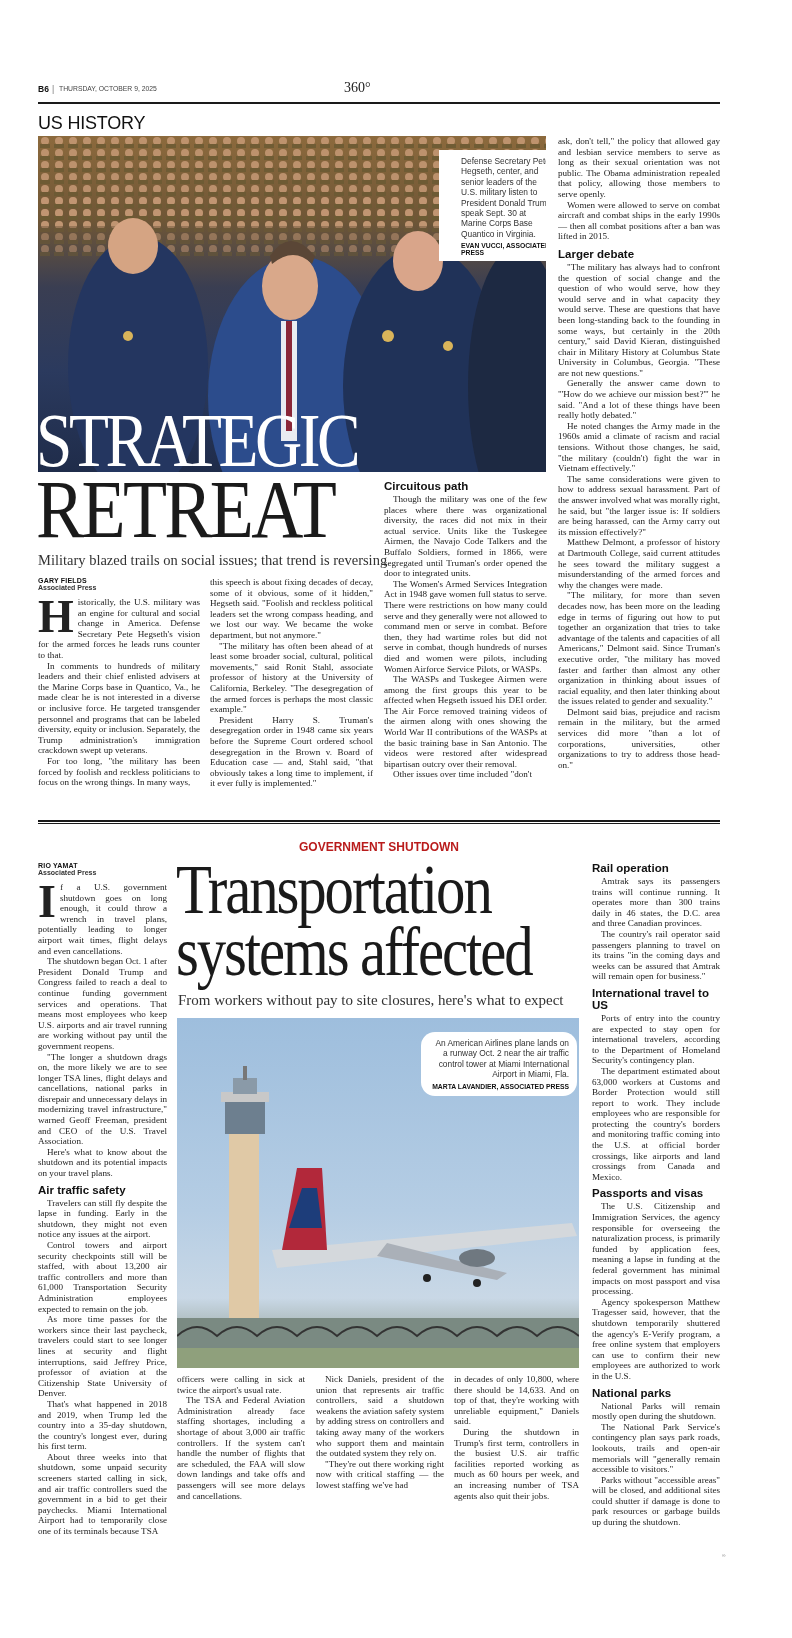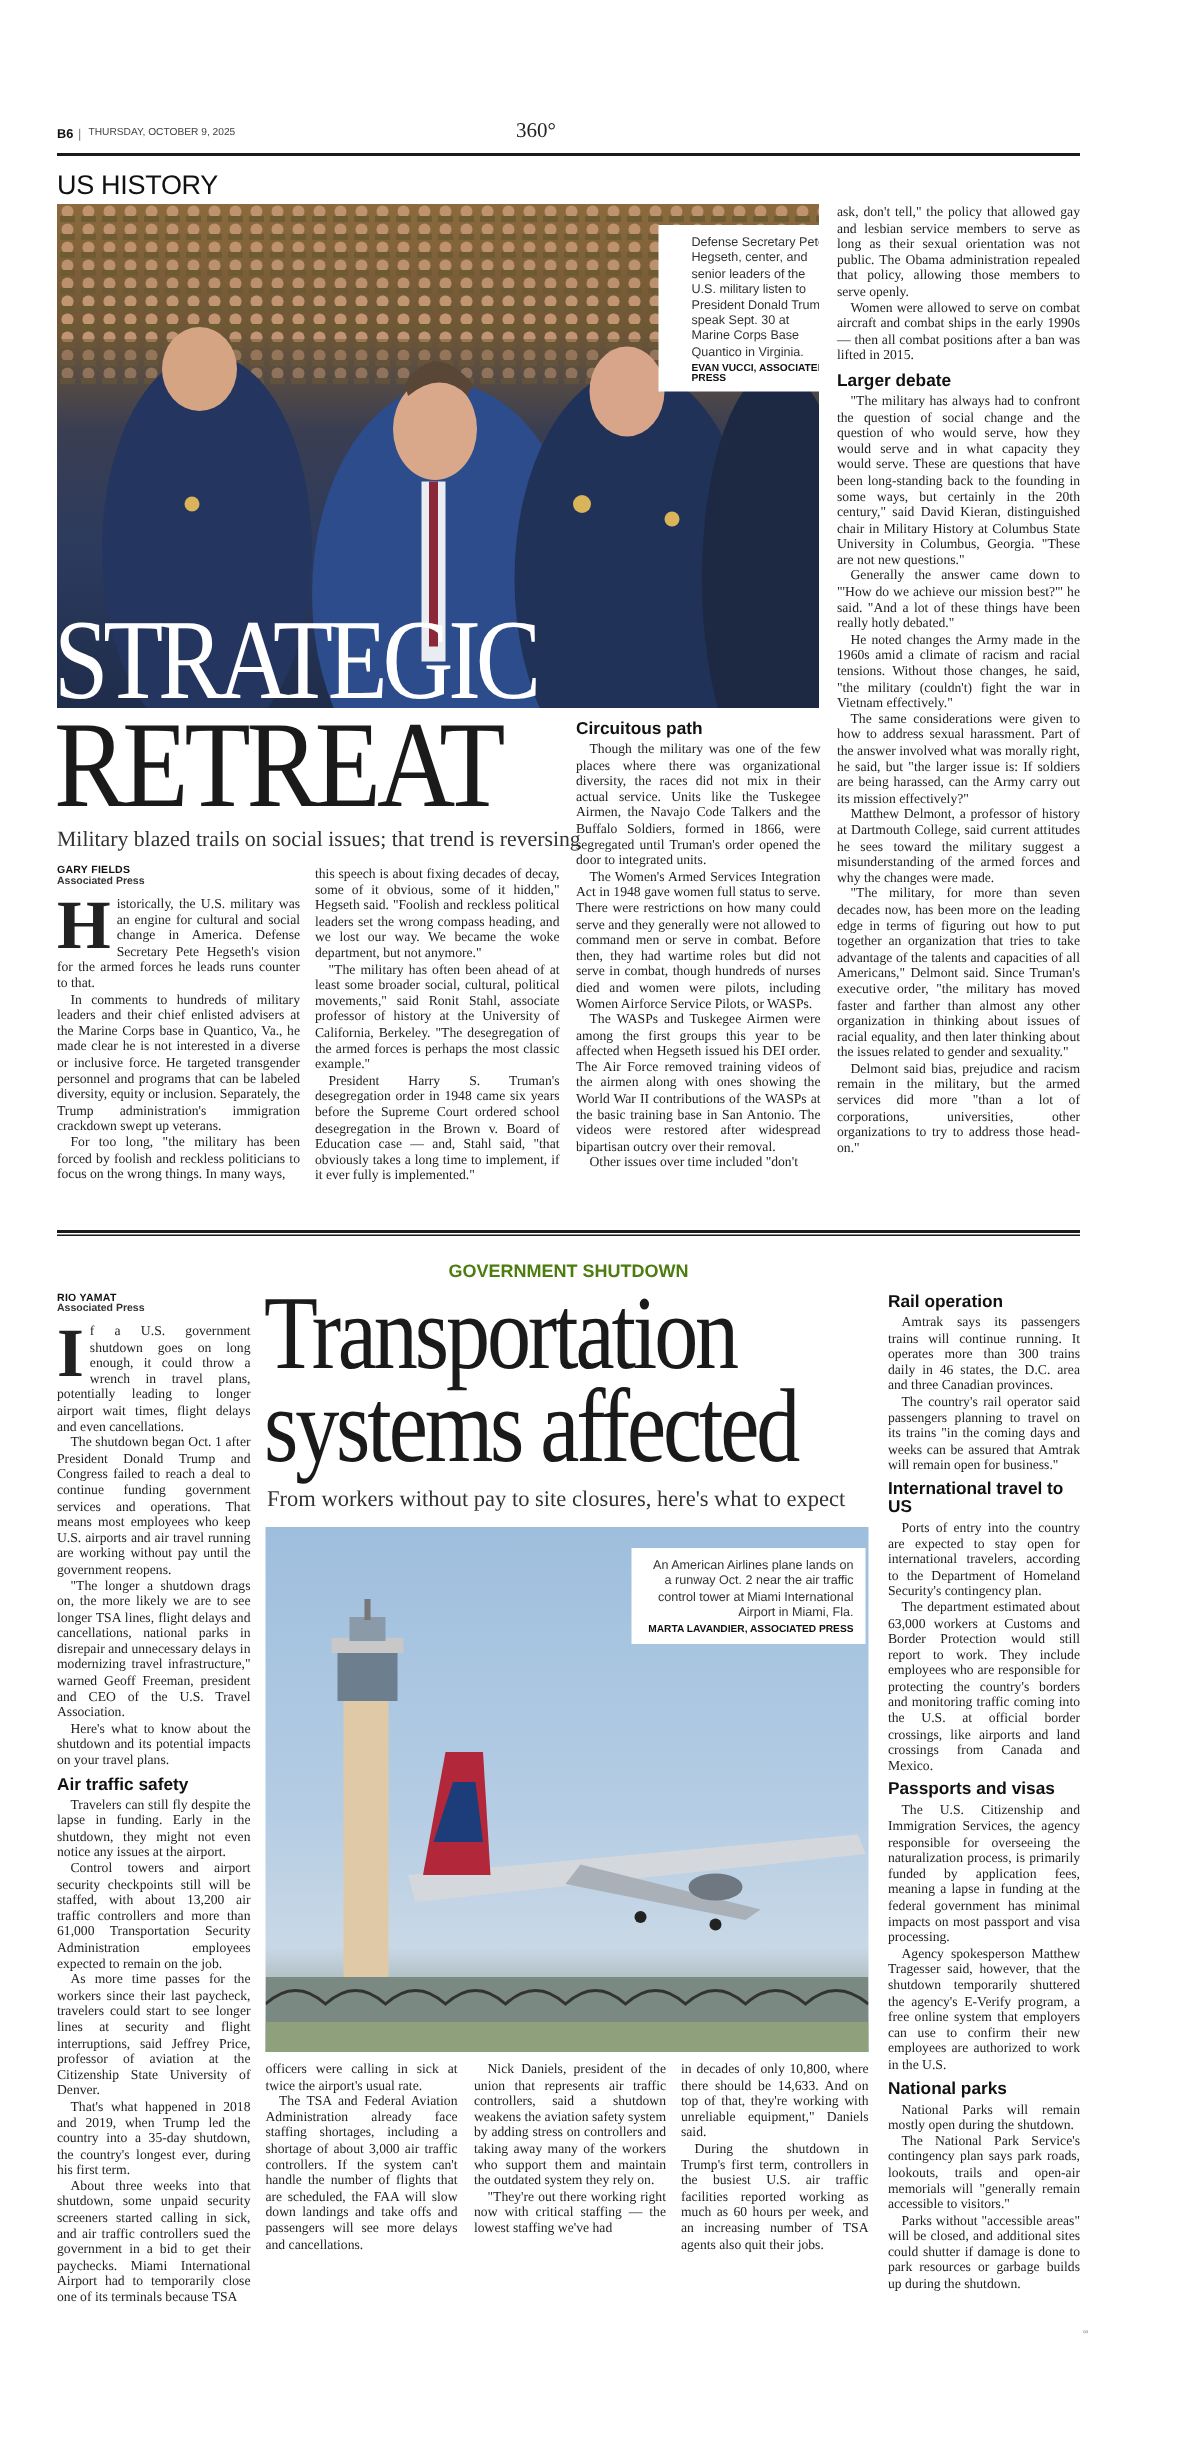--- a/index.html
+++ b/index.html
@@ -100,21 +100,21 @@
       <p>He noted changes the Army made in the 1960s amid a climate of racism and racial tensions. Without those changes, he said, "the military (couldn't) fight the war in Vietnam effectively."</p>
       <p>The same considerations were given to how to address sexual harassment. Part of the answer involved what was morally right, he said, but "the larger issue is: If soldiers are being harassed, can the Army carry out its mission effectively?"</p>
       <p>Matthew Delmont, a professor of history at Dartmouth College, said current attitudes he sees toward the military suggest a misunderstanding of the armed forces and why the changes were made.</p>
       <p>"The military, for more than seven decades now, has been more on the leading edge in terms of figuring out how to put together an organization that tries to take advantage of the talents and capacities of all Americans," Delmont said. Since Truman's executive order, "the military has moved faster and farther than almost any other organization in thinking about issues of racial equality, and then later thinking about the issues related to gender and sexuality."</p>
       <p>Delmont said bias, prejudice and racism remain in the military, but the armed services did more "than a lot of corporations, universities, other organizations to try to address those head-on."</p>
     </div>
 </div>
 
 <div class="abs" style="left:38px; top:820px; width:682px; height:4px; border-top:2px solid #1a1a1a; border-bottom:1px solid #1a1a1a; box-sizing:border-box;"></div>
 
-<div class="abs sans" style="left:0; width:758px; text-align:center; top:840px; font-size:12px; font-weight:bold; color:#4d7c0f;">GOVERNMENT SHUTDOWN</div>
+<div class="abs sans" style="left:0; width:758px; text-align:center; top:840px; font-size:12px; font-weight:bold; color:#b91c1c;">GOVERNMENT SHUTDOWN</div>
 
 <div class="abs" style="left:38px; top:862px; width:130px;">
   <div class="byline-name">RIO YAMAT</div>
   <div class="byline-org">Associated Press</div>
 </div>
 <div class="abs" style="left:38px; top:882px; width:129px;">
   <div class="body-text">
       <p class="noind"><span class="dropcap">I</span>f a U.S. government shutdown goes on long enough, it could throw a wrench in travel plans, potentially leading to longer airport wait times, flight delays and even cancellations.</p>
       <p>The shutdown began Oct. 1 after President Donald Trump and Congress failed to reach a deal to continue funding government services and operations. That means most employees who keep U.S. airports and air travel running are working without pay until the government reopens.</p>
       <p>"The longer a shutdown drags on, the more likely we are to see longer TSA lines, flight delays and cancellations, national parks in disrepair and unnecessary delays in modernizing travel infrastructure," warned Geoff Freeman, president and CEO of the U.S. Travel Association.</p>
@@ -145,21 +145,21 @@
     <path d="M105 232 L120 150 L145 150 L150 232 Z" fill="#b2283a"></path>
     <path d="M112 210 L125 170 L140 170 L145 210 Z" fill="#1d3d7a"></path>
     <path d="M210 225 L330 255 L320 262 L200 238 Z" fill="#aab0b8"></path>
     <ellipse cx="300" cy="240" rx="18" ry="9" fill="#6f7880"></ellipse>
     <circle cx="250" cy="260" r="4" fill="#222"></circle>
     <circle cx="300" cy="265" r="4" fill="#222"></circle>
     <rect x="0" y="300" width="402" height="50" fill="#7a8a82"></rect>
     <path d="M0 318 Q20 300 40 318 Q60 300 80 318 Q100 300 120 318 Q140 300 160 318 Q180 300 200 318 Q220 300 240 318 Q260 300 280 318 Q300 300 320 318 Q340 300 360 318 Q380 300 402 318" stroke="#333" fill="none" stroke-width="2"></path>
     <rect x="0" y="330" width="402" height="20" fill="#8fa07c"></rect>
   </svg>
-  <div class="abs caption-box" style="left:244px; top:14px; width:140px; padding:6px 8px; text-align:right;">
+  <div class="abs caption-box" style="left:244px; top:14px; width:140px; padding:6px 8px; text-align:right;border-radius:14px;">
     <div class="cap-text">An American Airlines plane lands on a runway Oct. 2 near the air traffic control tower at Miami International Airport in Miami, Fla.</div>
     <div class="cap-credit">MARTA LAVANDIER, ASSOCIATED PRESS</div>
   </div>
 </div>
 
 <div class="abs body-text" style="left:177px; top:1374px; width:128px;">
     <p class="noind">officers were calling in sick at twice the airport's usual rate.</p>
     <p>The TSA and Federal Aviation Administration already face staffing shortages, including a shortage of about 3,000 air traffic controllers. If the system can't handle the number of flights that are scheduled, the FAA will slow down landings and take offs and passengers will see more delays and cancellations.</p>
   </div>
 <div class="abs body-text" style="left:316px; top:1374px; width:128px;">

